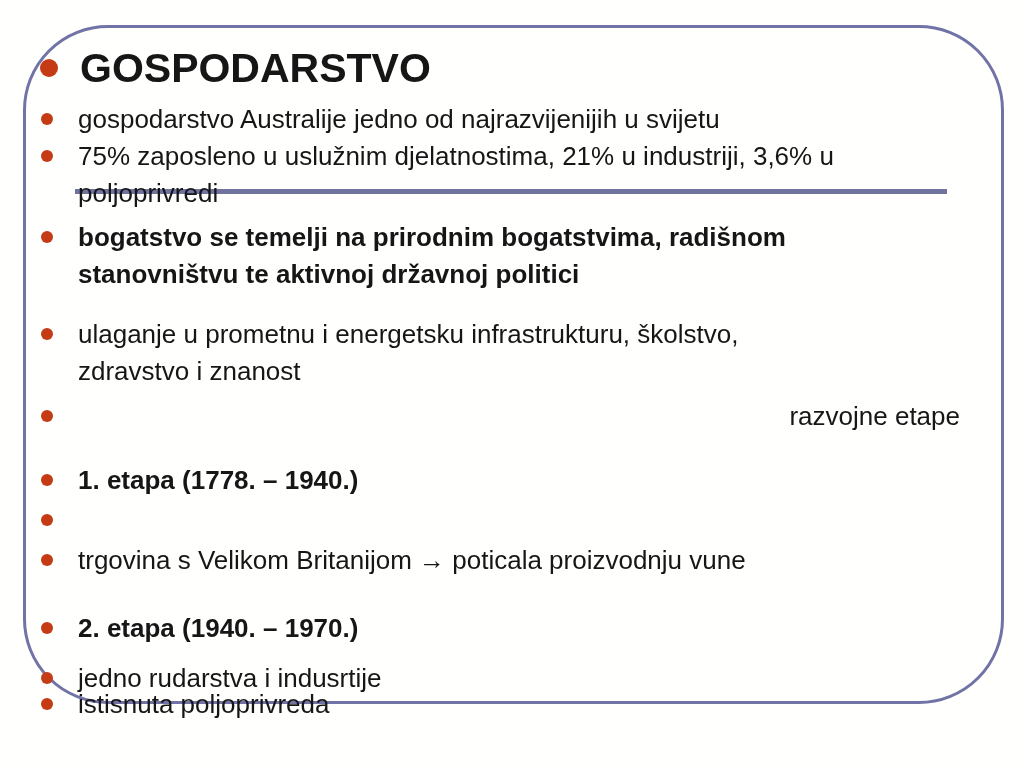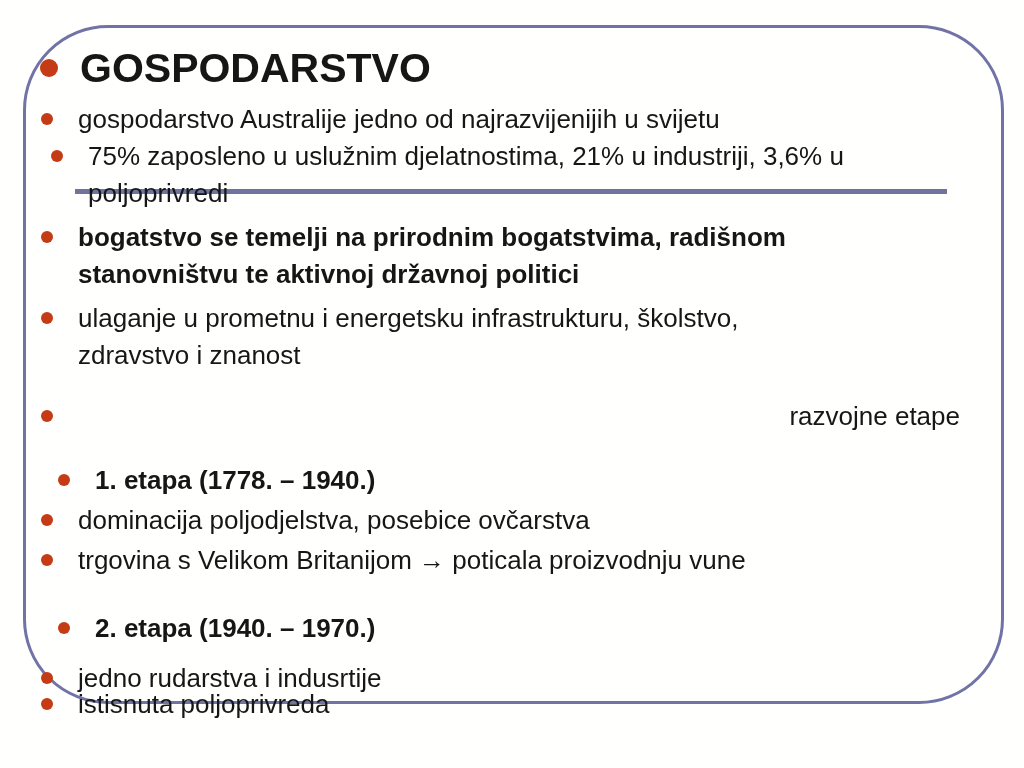--- a/index.html
+++ b/index.html
@@ -38,22 +38,22 @@
   }
   .bullet-item{
     position:absolute;left:0;width:960px;padding-left:78px;
     box-sizing:border-box;z-index:2;
     font-size:26px;line-height:37px;white-space:pre-line;
   }
   .bullet-item .bullet{
     position:absolute;left:41px;top:12px;width:12px;height:12px;
     border-radius:50%;background:var(--bullet);
   }
-  .bullet-item.bold{font-weight:bold;margin-left:17px;}
-  .i0{top:101px;} .i1{top:138px;margin-left:10px;} .i2{top:219px;font-weight:bold;} .i3{top:300px;}
+  .bullet-item.bold{font-weight:bold;}
+  .i0{top:101px;} .i1{top:138px;} .i2{top:219px;font-weight:bold;} .i3{top:316px;}
   .i4{top:398px;text-align:right;} .i5{top:462px;} .i6{top:502px;} .i7{top:542px;}
   .i8{top:610px;} .i9{top:660px;} .i10{top:686px;}
 </style>
 </head>
 <body>
 
 <div class="slide-frame"></div>
 <div class="divider-line"></div>
 
 <div class="title-row">
@@ -63,17 +63,17 @@
 
 <div class="bullet-item i0"><span class="bullet"></span><span>gospodarstvo Australije jedno od najrazvijenijih u svijetu</span></div>
 <div class="bullet-item i1"><span class="bullet"></span><span>75% zaposleno u uslužnim djelatnostima, 21% u industriji, 3,6% u
 poljoprivredi</span></div>
 <div class="bullet-item i2"><span class="bullet"></span><span>bogatstvo se temelji na prirodnim bogatstvima, radišnom
 stanovništvu te aktivnoj državnoj politici</span></div>
 <div class="bullet-item i3"><span class="bullet"></span><span>ulaganje u prometnu i energetsku infrastrukturu, školstvo,
 zdravstvo i znanost</span></div>
 <div class="bullet-item i4"><span class="bullet"></span><span>razvojne etape</span></div>
 <div class="bullet-item i5 bold"><span class="bullet"></span><span>1. etapa (1778. – 1940.)</span></div>
-<div class="bullet-item i6"><span class="bullet"></span><span>dominacija poljodjelstva, posebice ovčarstva</span></div>
+<div class="bullet-item i6"><span class="bullet"></span></div>
 <div class="bullet-item i7"><span class="bullet"></span><span>trgovina s Velikom Britanijom → poticala proizvodnju vune</span></div>
 <div class="bullet-item i8 bold"><span class="bullet"></span><span>2. etapa (1940. – 1970.)</span></div>
 <div class="bullet-item i9"><span class="bullet"></span><span>jedno rudarstva i indusrtije</span></div>
 <div class="bullet-item i10"><span class="bullet"></span><span>istisnuta poljoprivreda</span></div>
 
 </body></html>

